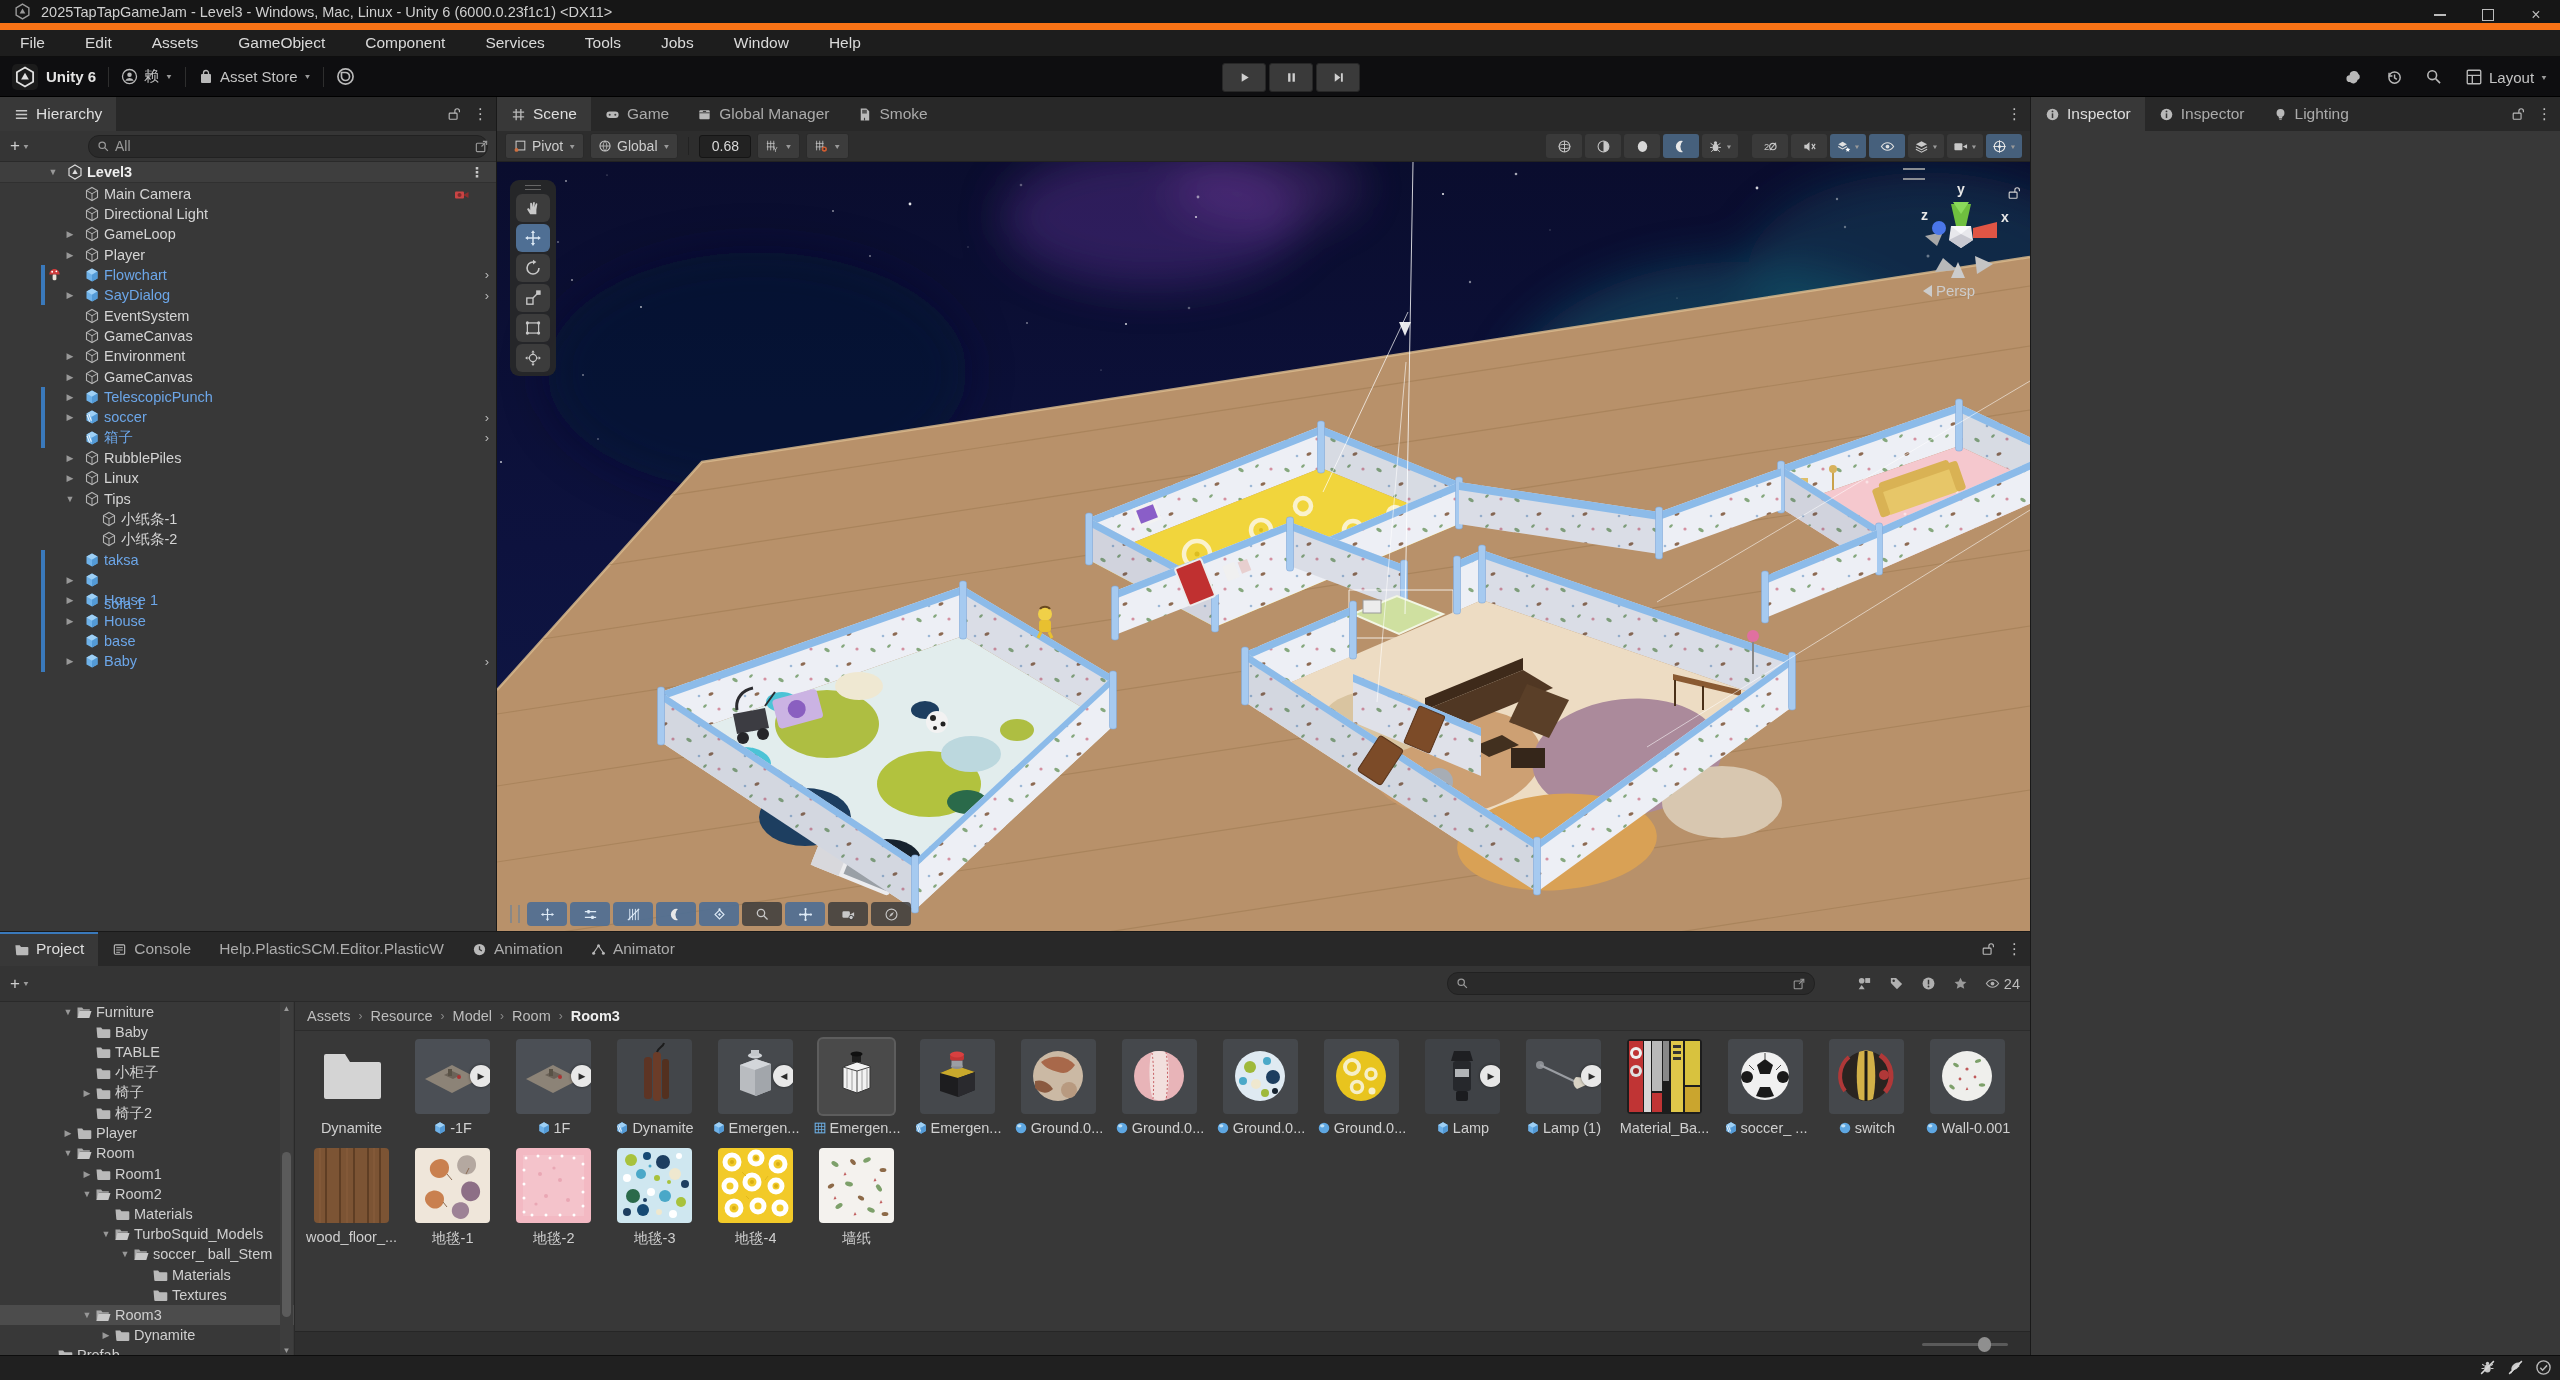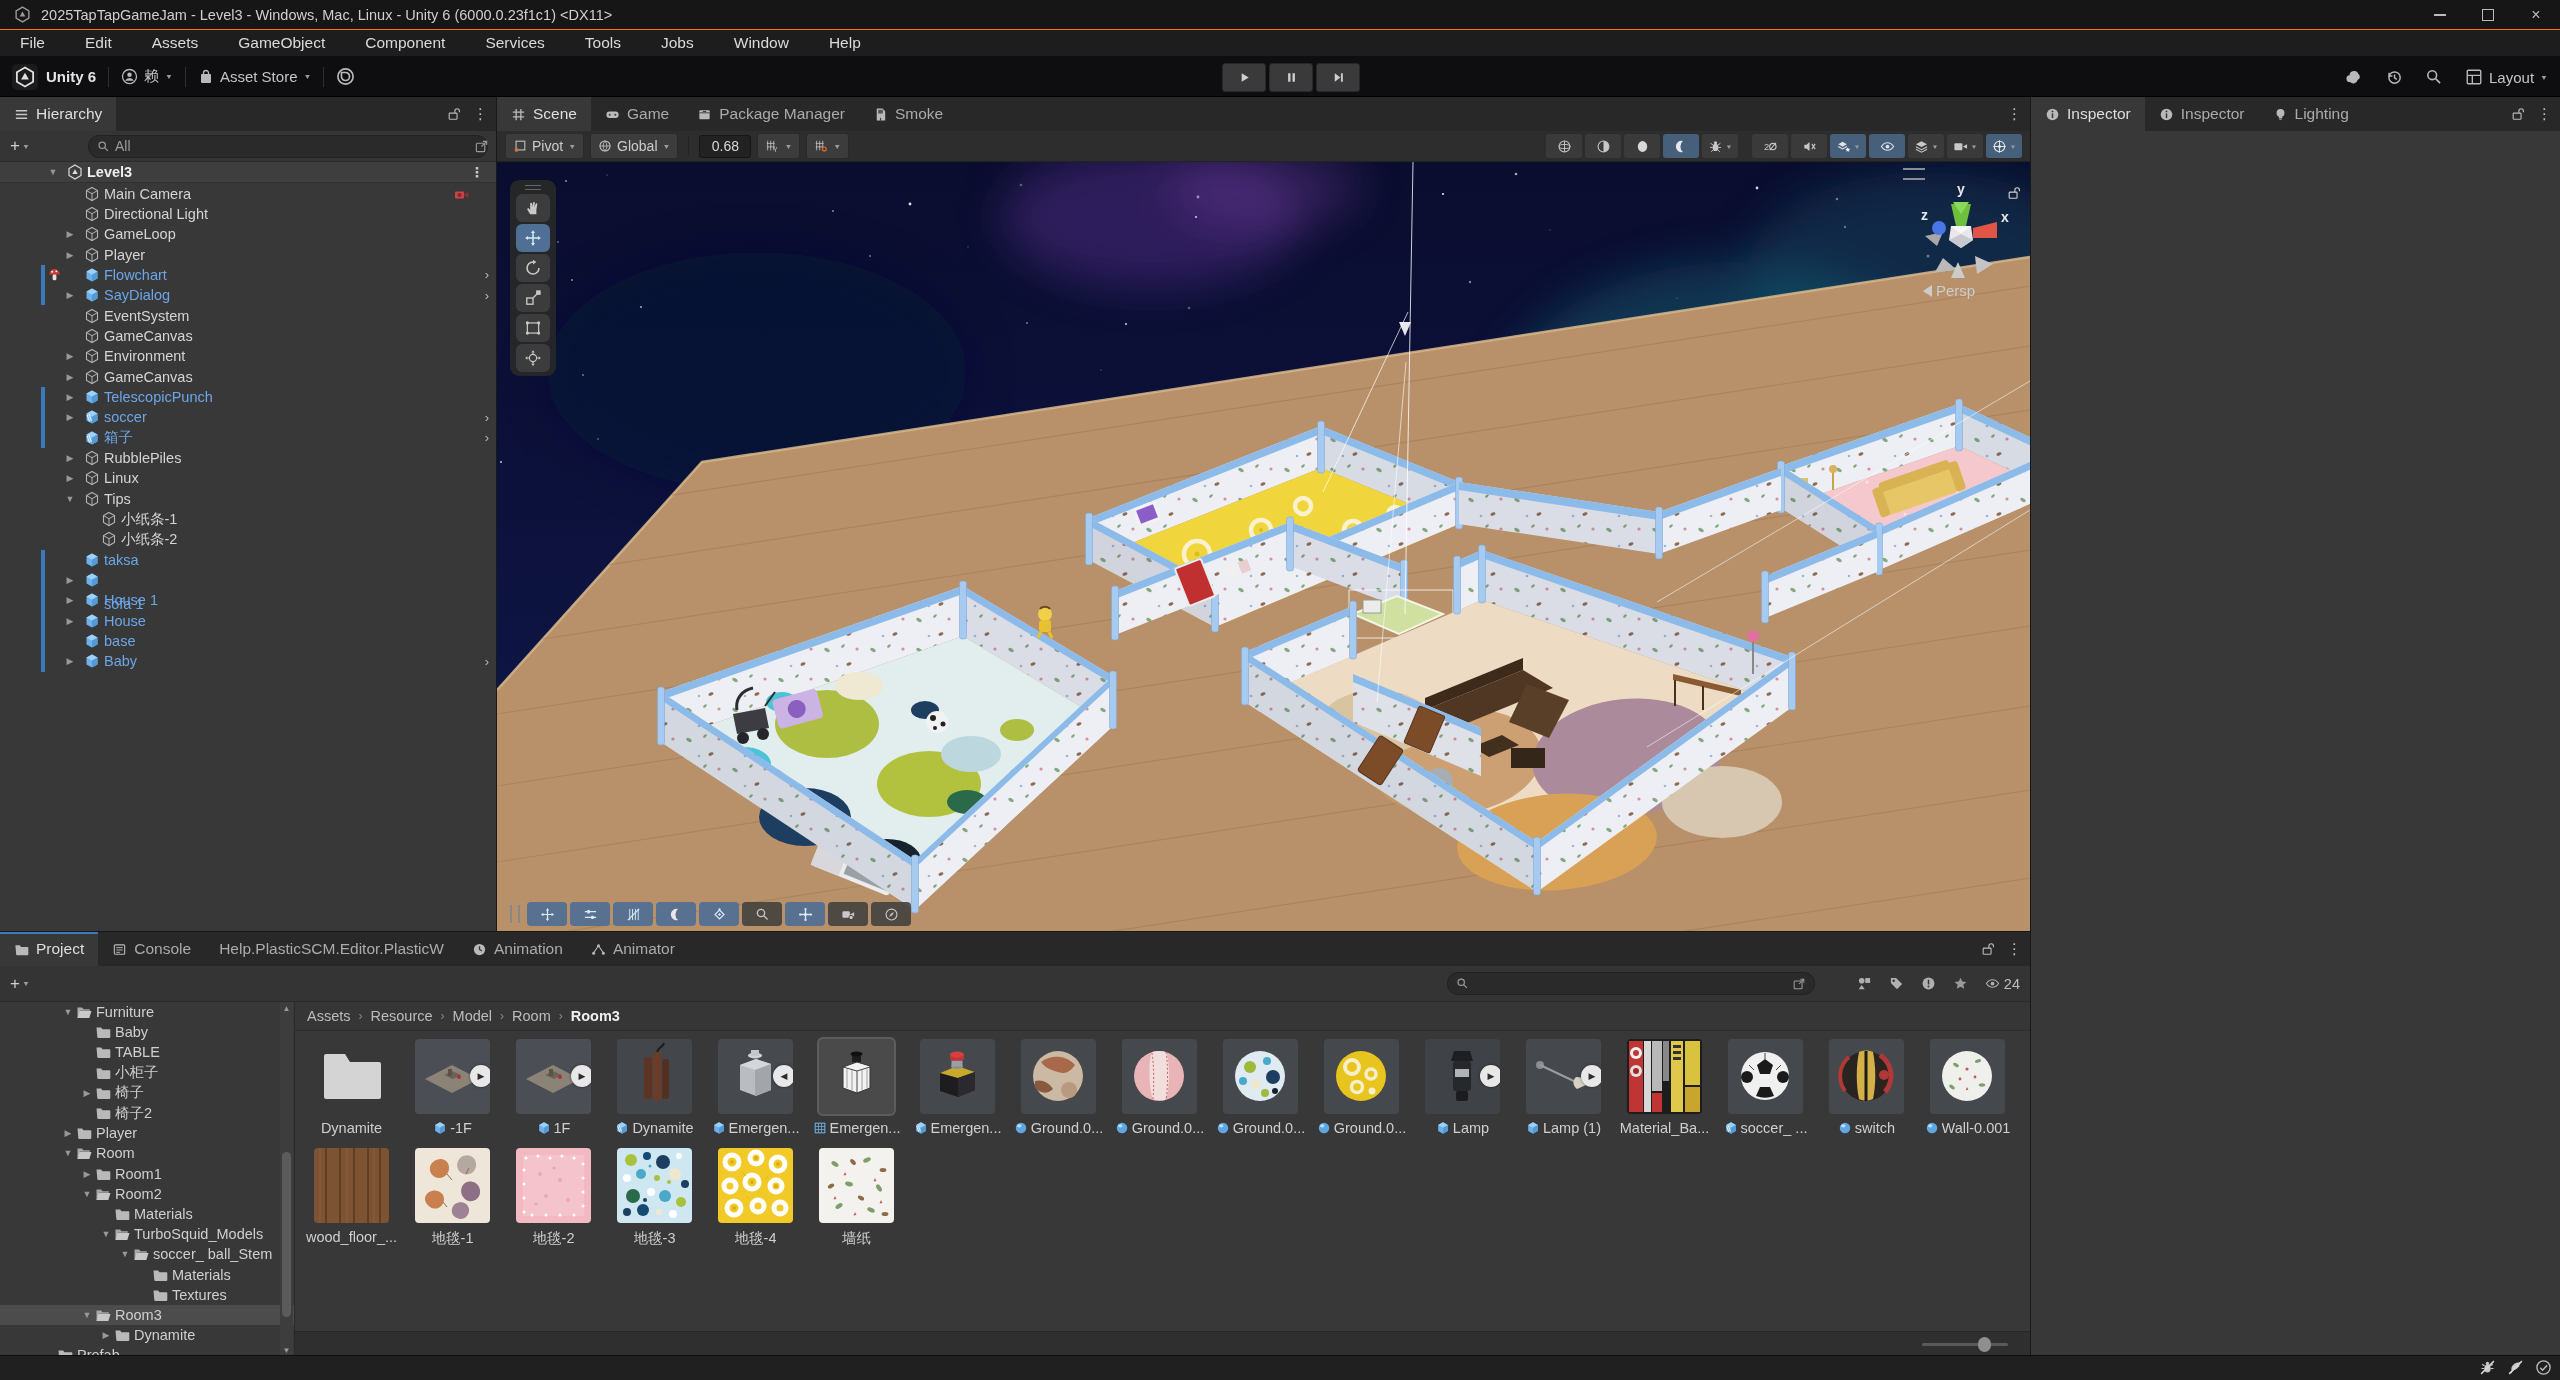--- a/index.html
+++ b/index.html
@@ -4,21 +4,21 @@
 <style>
   html,body{margin:0;padding:0;background:#111;}
   body{width:2560px;height:1380px;position:relative;overflow:hidden;
        font-family:"Liberation Sans","DejaVu Sans",sans-serif;
        -webkit-font-smoothing:antialiased;color:#d4d4d4;font-size:15px;}
   .abs{position:absolute;}
   .ic{display:inline-flex;flex:none;}
   .ic svg{width:100%;height:100%;display:block;}
 
   
-  #titlebar{left:0;top:0;width:2560px;height:30px;background:#161616;display:flex;align-items:center;border-bottom:1px solid #f97316;box-sizing:border-box;}
+  #titlebar{left:0;top:0;width:2560px;height:30px;background:#161616;display:flex;align-items:center;border-bottom:7px solid #f97316;box-sizing:border-box;}
   #titlebar .appicon{width:17px;height:17px;margin:0 10px 0 14px;}
   #titlebar .ttl{color:#cfcfcf;font-size:14.5px;}
   #win-controls{position:absolute;right:0;top:0;height:30px;display:flex;}
   .winbtn{width:48px;height:30px;display:flex;align-items:center;justify-content:center;color:#bbb;}
   .winbtn .bar{width:12px;height:1.5px;background:#bbb;}
   .winbtn .box{width:10px;height:10px;border:1.5px solid #bbb;}
   .winbtn.close{font-size:16px;}
   #menubar{left:0;top:30px;width:2560px;height:27px;background:#1d1d1d;display:flex;align-items:center;border-bottom:1px solid #0e0e0e;box-sizing:border-box;}
   .menu-item{padding:0 20px;font-size:15.5px;color:#dadada;}
   #maintoolbar{left:0;top:57px;width:2560px;height:40px;background:#0e0e10;display:flex;align-items:center;border-bottom:1px solid #000;box-sizing:border-box;}
@@ -627,21 +627,21 @@
         <span>Game</span>
       </div>
       <div class="tab">
         <span class="ic">
           <svg viewBox="0 0 16 16">
             <rect x="2.5" y="3.5" width="11" height="9.5" rx="1" fill="#b9b9b9"></rect>
             <path d="M2.5 6.2h11" stroke="#3c3c3c"></path>
             <rect x="6.3" y="4.2" width="3.4" height="1.1" fill="#3c3c3c"></rect>
           </svg>
         </span>
-        <span>Package Manager</span>
+        <span>Global Manager</span>
       </div>
       <div class="tab">
         <span class="ic">
           <svg viewBox="0 0 16 16">
             <path d="M4 1.5h6l3 3v10H4Z" fill="#b9b9b9"></path>
             <rect x="5.5" y="3" width="5" height="4" fill="#555"></rect>
             <path d="M8 11.5v3" stroke="#3c3c3c" stroke-width="1.2"></path>
           </svg>
         </span>
         <span>Smoke</span>

